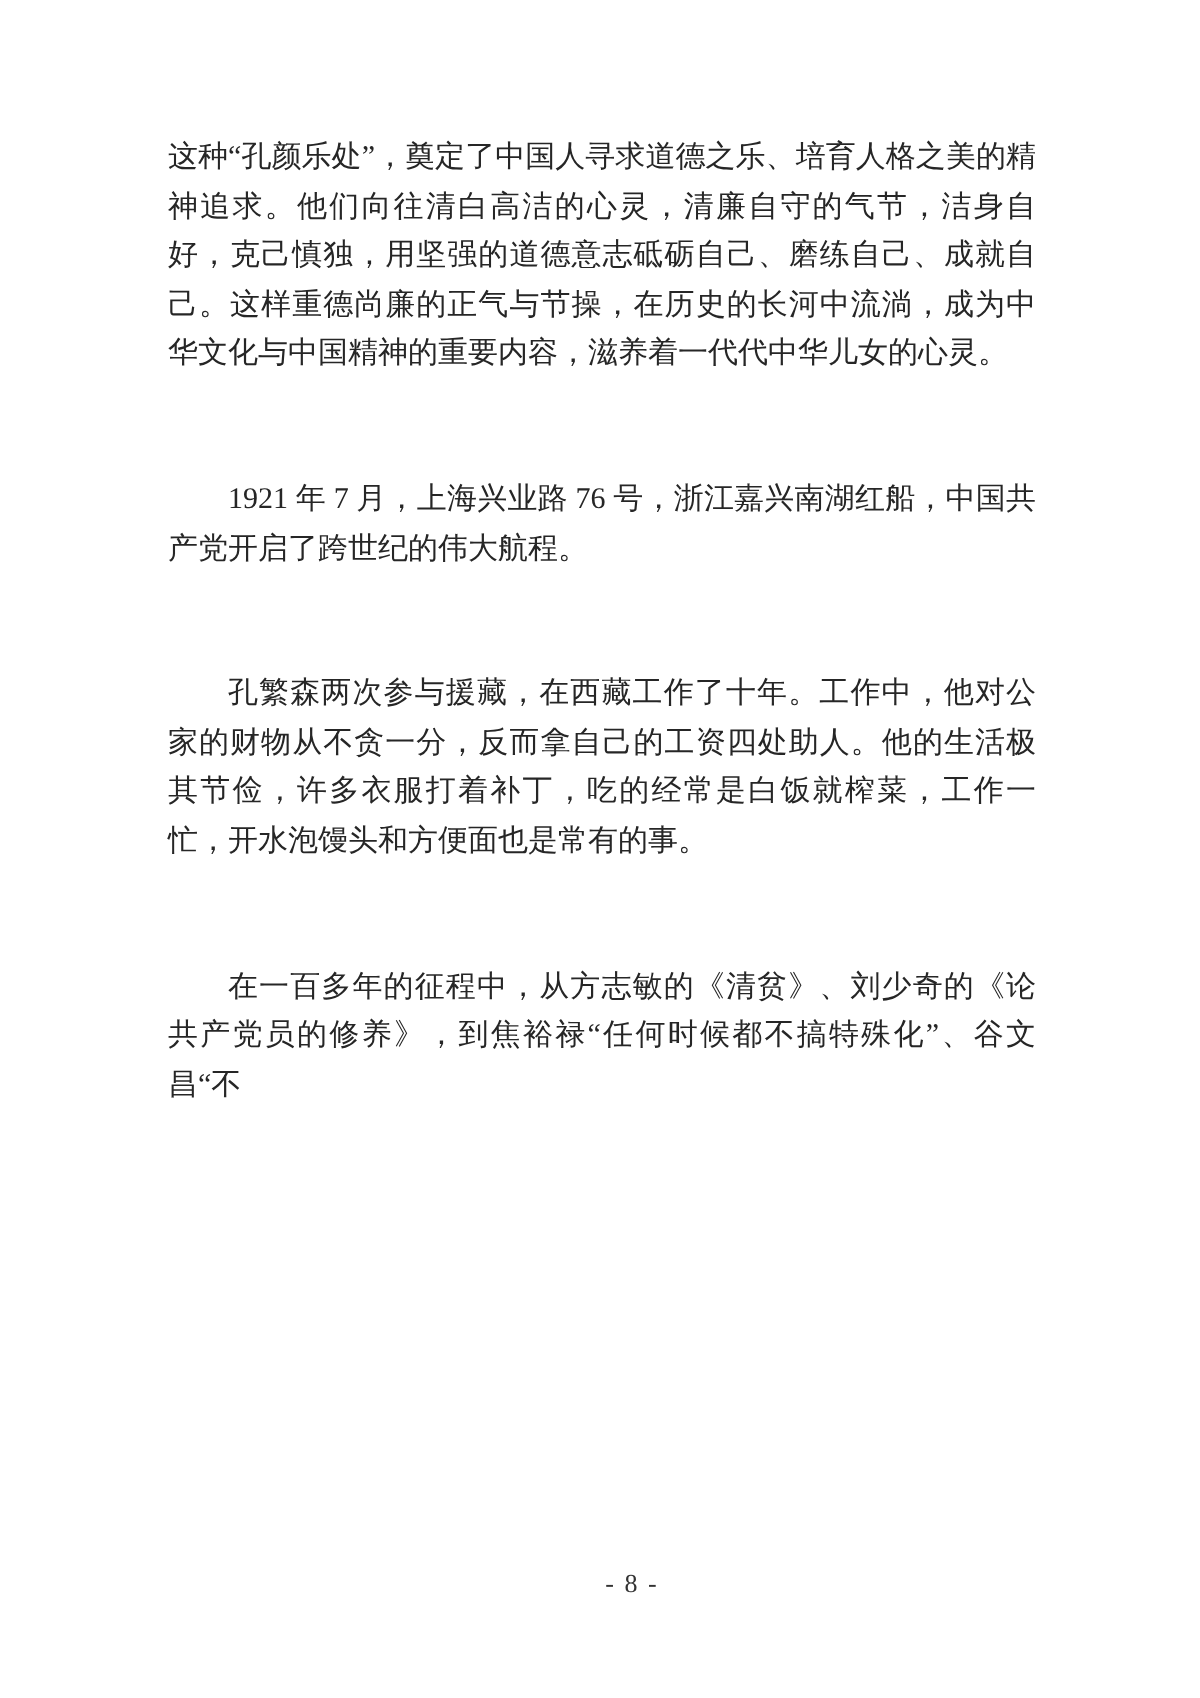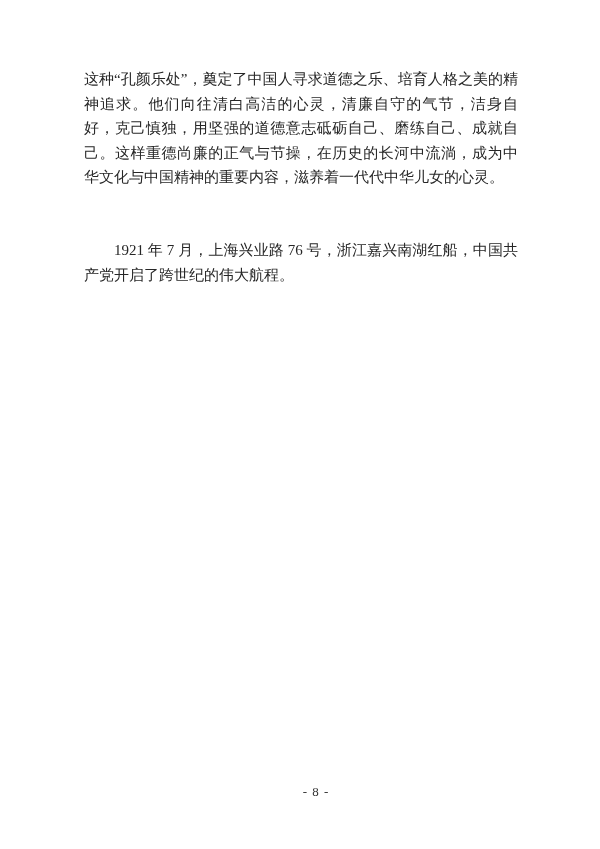--- a/index.html
+++ b/index.html
@@ -48,15 +48,17 @@
     color: #333333;
   }
 </style>
 </head>
 <body>
 
 <div class="page">
   <div class="content">
       <p class="para">这种“孔颜乐处”，奠定了中国人寻求道德之乐、培育人格之美的精神追求。他们向往清白高洁的心灵，清廉自守的气节，洁身自好，克己慎独，用坚强的道德意志砥砺自己、磨练自己、成就自己。这样重德尚廉的正气与节操，在历史的长河中流淌，成为中华文化与中国精神的重要内容，滋养着一代代中华儿女的心灵。</p>
       <p class="para indent">1921 年 7 月，上海兴业路 76 号，浙江嘉兴南湖红船，中国共产党开启了跨世纪的伟大航程。</p>
+      <p class="para indent">孔繁森两次参与援藏，在西藏工作了十年。工作中，他对公家的财物从不贪一分，反而拿自己的工资四处助人。他的生活极其节俭，许多衣服打着补丁，吃的经常是白饭就榨菜，工作一忙，开水泡馒头和方便面也是常有的事。</p>
+      <p class="para indent">在一百多年的征程中，从方志敏的《清贫》、刘少奇的《论共产党员的修养》，到焦裕禄“任何时候都不搞特殊化”、谷文昌“不</p>
     </div>
   <div class="footer">- 8 -</div>
 </div>
 
 </body></html>

